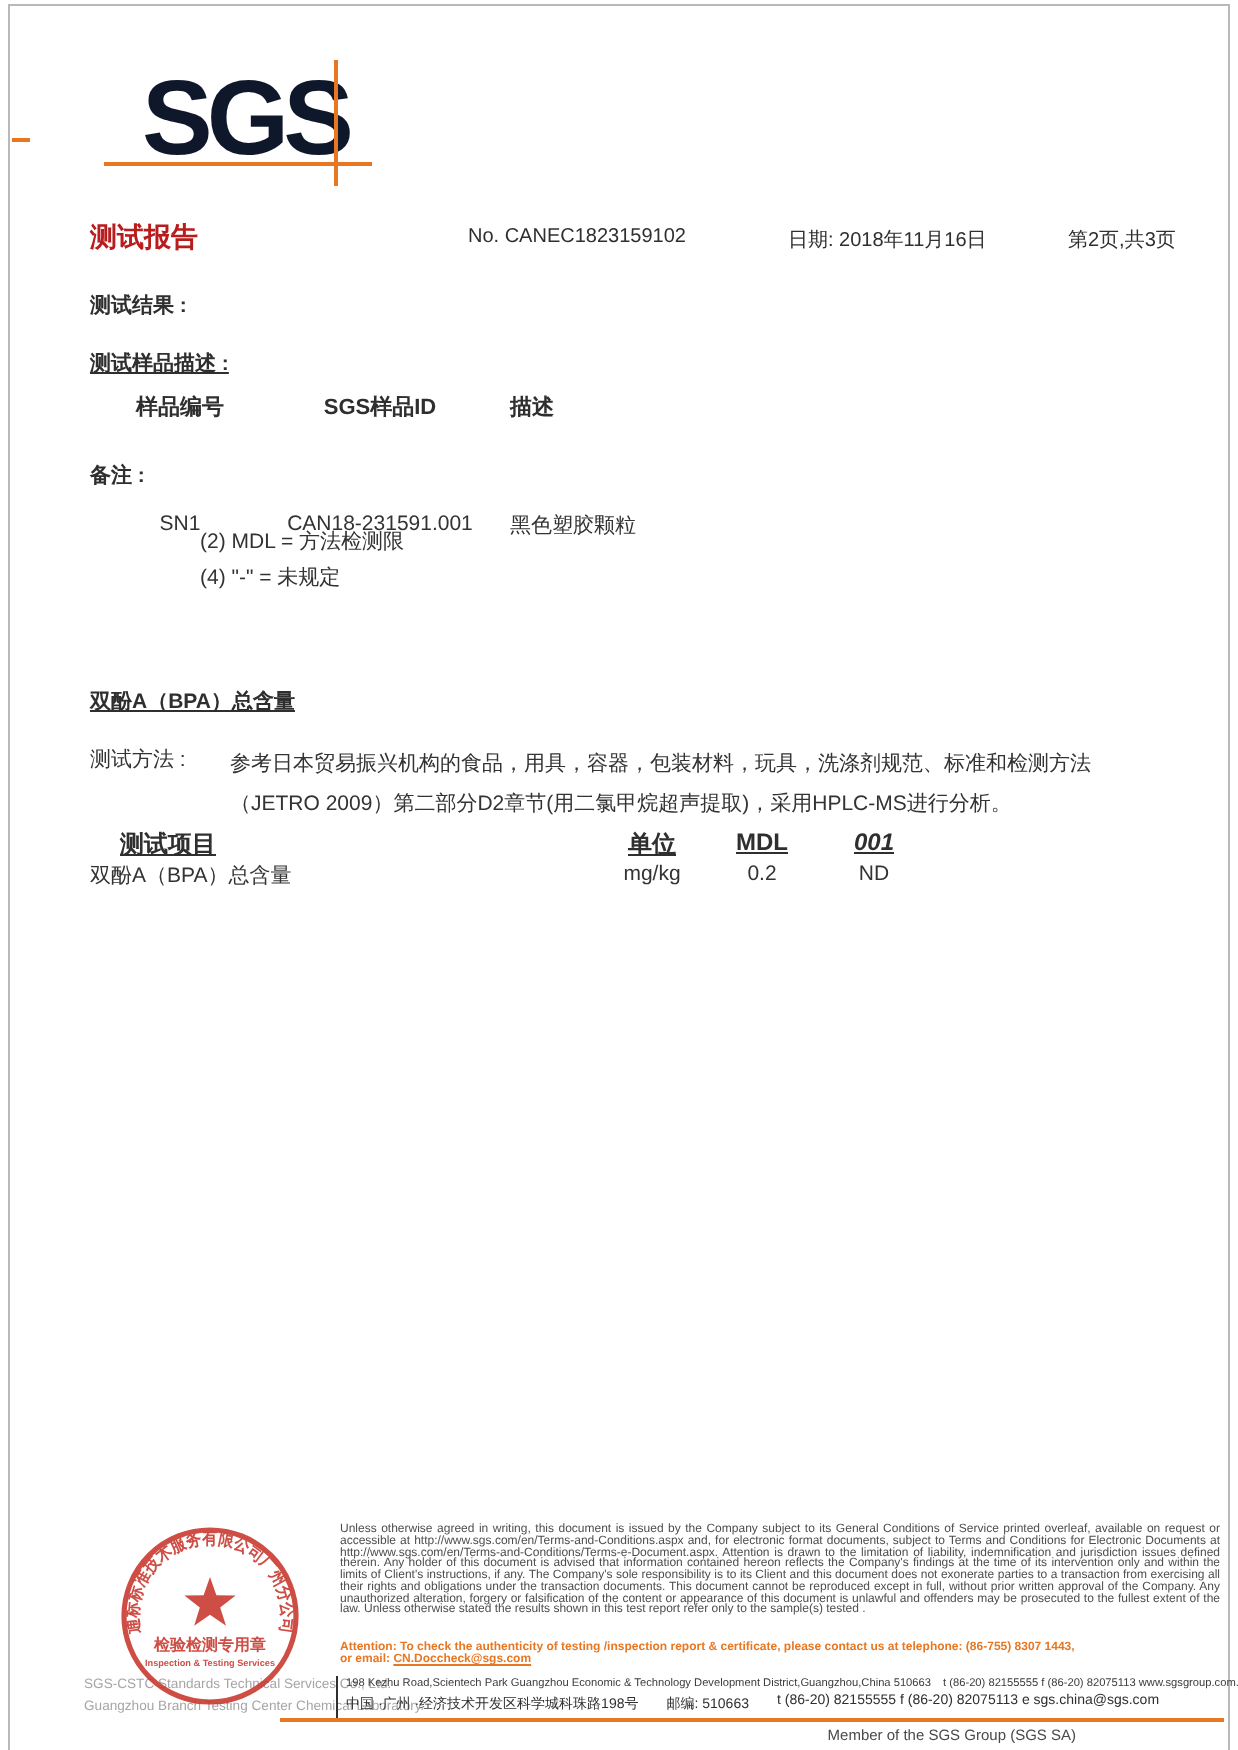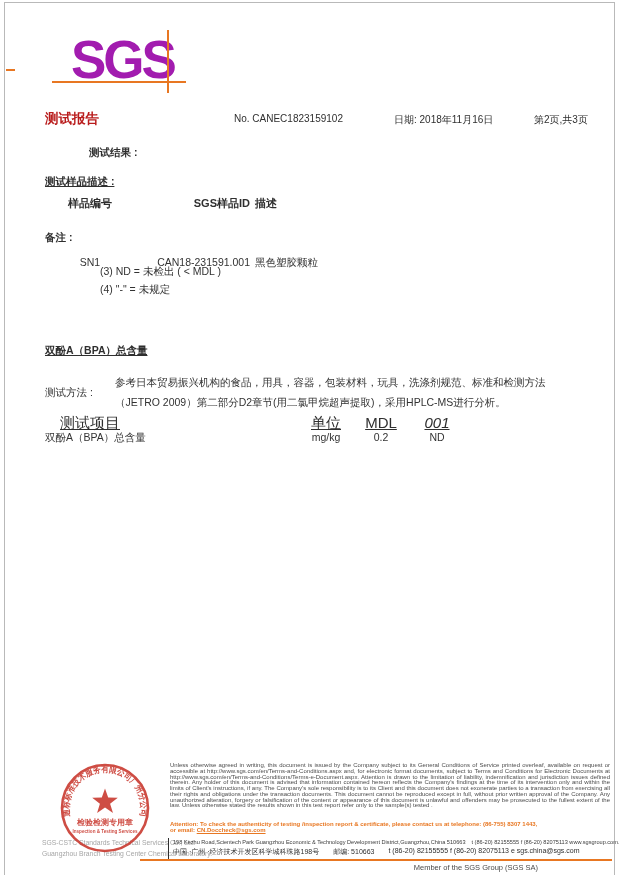--- a/index.html
+++ b/index.html
@@ -10,49 +10,49 @@
   }
   .abs{position:absolute;}
   .page-border{
     left:4px;top:2px;width:609px;height:872px;
     border-top:1px solid #b9b9b9;border-left:1px solid #b9b9b9;border-right:1px solid #b9b9b9;
     pointer-events:none;
   }
   
   .logo-text{
     left:71px;top:33px;font-size:53px;line-height:1;font-weight:bold;
-    color:#a21caf;letter-spacing:-3px;
+    color:#0f172a;letter-spacing:-3px;
   }
   .logo-hline{left:52px;top:81px;width:134px;height:2px;background:#e87722;}
   .logo-vline{left:167px;top:30px;width:2px;height:63px;background:#e87722;}
   .margin-tick{left:6px;top:69px;width:9px;height:2px;background:#e87722;}
   .doc-title{left:45px;top:110px;font-size:13.5px;font-weight:bold;color:#b91c1c;}
   .hdr{font-size:10px;color:#2f2f2f;top:113px;padding-left:16px;}
   .report-no{left:218px;}
   .report-date{left:378px;text-align:center;}
   .page-info{left:518px;}
   
   .lbl{font-size:10.5px;font-weight:bold;color:#2f2f2f;}
-  .results-label{left:45px;top:146px;margin-left:44px;}
+  .results-label{left:45px;top:146px;}
   .sample-desc-label{left:45px;top:175px;text-decoration:underline;}
   .notes-label{left:45px;top:231px;}
   
   .st-c1{left:45px;width:90px;text-align:center;}
-  .st-c2{left:130px;width:120px;text-align:right;}
+  .st-c2{left:130px;width:120px;text-align:center;}
   .st-c3{left:255px;}
   .st-hdr{top:196px;font-size:11px;font-weight:bold;color:#2f2f2f;}
   .st-row{top:213px;font-size:10.5px;color:#333;margin-top:43px;}
   
   .notes{left:100px;top:262px;font-size:10.5px;line-height:18px;color:#333;}
   
   .bpa-title{left:45px;top:344px;font-size:10.5px;font-weight:bold;color:#2f2f2f;text-decoration:underline;}
-  .method-label{left:45px;top:386px;font-size:10.5px;color:#333;}
+  .method-label{left:45px;top:373px;font-size:10.5px;color:#333;}
   .method-text{left:115px;top:372px;width:462px;font-size:10.5px;line-height:20px;color:#333;}
   
-  .rt-hdr{top:414px;font-size:15px;font-weight:normal;color:#2f2f2f;text-decoration:underline;}
+  .rt-hdr{top:414px;font-size:12px;font-weight:bold;color:#2f2f2f;text-decoration:underline;}
   .rt-row{top:431px;font-size:10.5px;color:#333;}
   .rt-c1h{left:60px;}
   .rt-c1{left:45px;}
   .rt-c2{left:306px;width:40px;text-align:center;}
   .rt-c3{left:361px;width:40px;text-align:center;}
   .rt-c4{left:417px;width:40px;text-align:center;}
   .italic{font-style:italic;}
   
   .legal{
     left:170px;top:763px;width:440px;font-size:6px;line-height:5.75px;
@@ -93,21 +93,21 @@
 
 <div class="abs st-hdr st-c1">样品编号</div>
 <div class="abs st-hdr st-c2">SGS样品ID</div>
 <div class="abs st-hdr st-c3">描述</div>
 <div class="abs st-row st-c1">SN1</div>
 <div class="abs st-row st-c2">CAN18-231591.001</div>
 <div class="abs st-row st-c3">黑色塑胶颗粒</div>
 
 <div class="abs lbl notes-label">备注 :</div>
 <div class="abs notes">
-  <div>(3) ND = 未检出 ( &lt; MDL )</div>
+  <div>(2) MDL = 方法检测限</div>
   <div>(4) "-" = 未规定</div>
 </div>
 
 <div class="abs bpa-title">双酚A（BPA）总含量</div>
 <div class="abs method-label">测试方法 :</div>
 <div class="abs method-text">参考日本贸易振兴机构的食品，用具，容器，包装材料，玩具，洗涤剂规范、标准和检测方法（JETRO 2009）第二部分D2章节(用二氯甲烷超声提取)，采用HPLC-MS进行分析。</div>
 
 <div class="abs rt-hdr rt-c1h">测试项目</div>
 <div class="abs rt-hdr rt-c2">单位</div>
 <div class="abs rt-hdr rt-c3">MDL</div>

